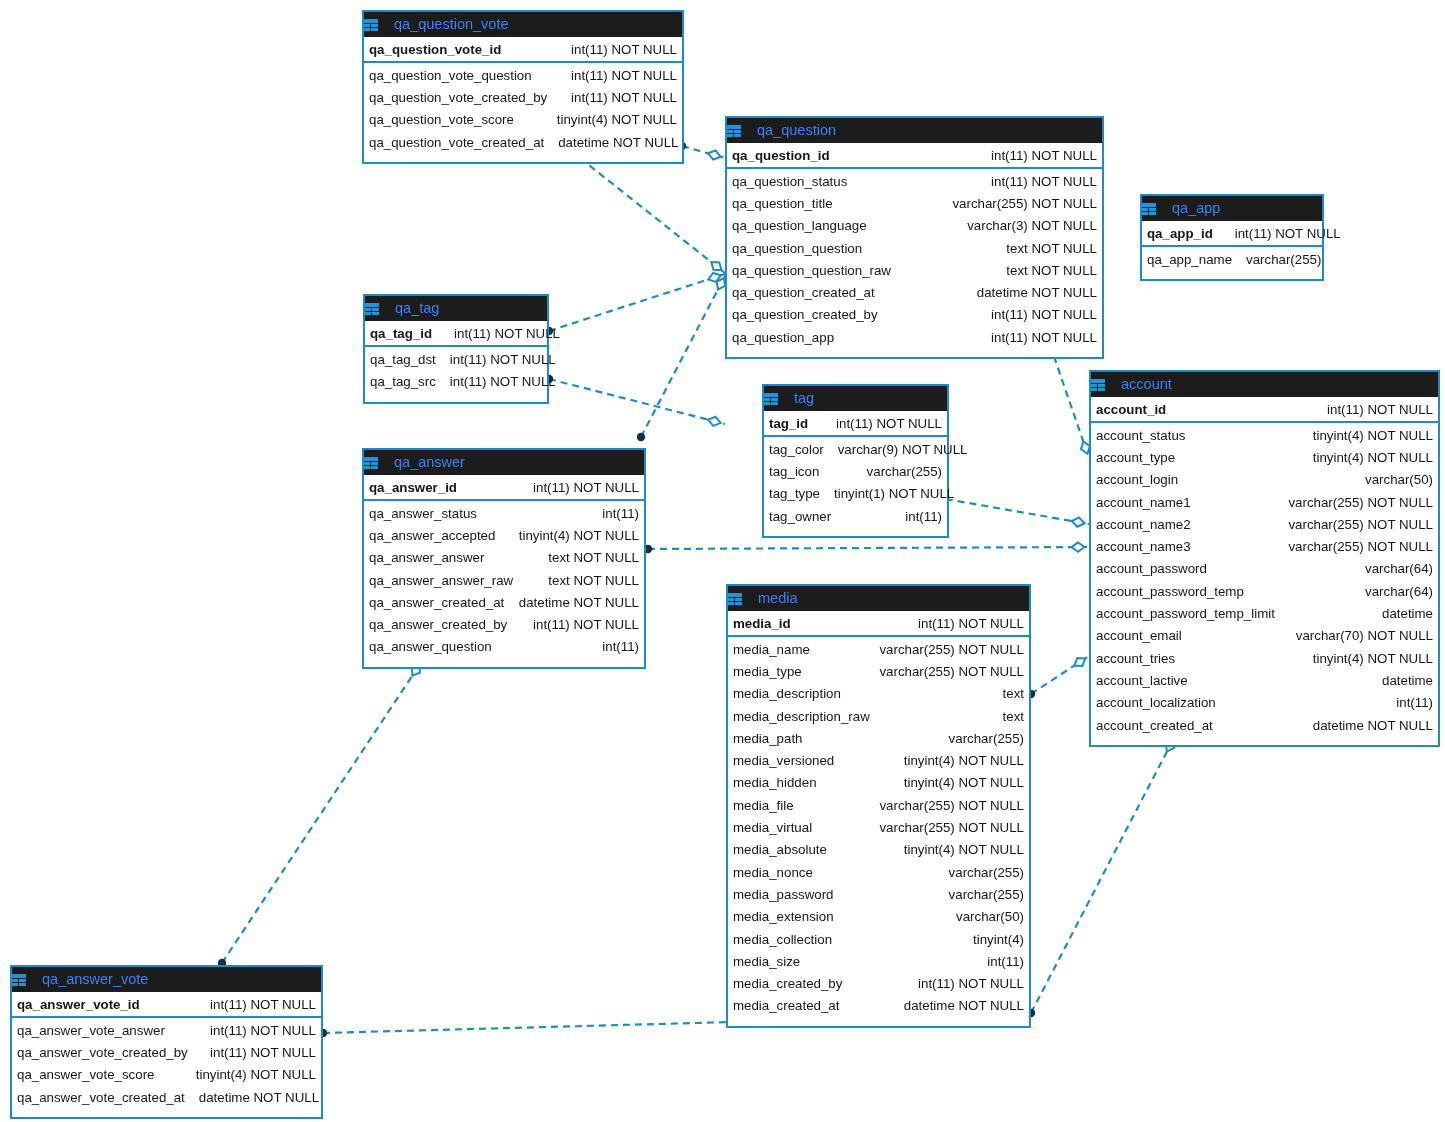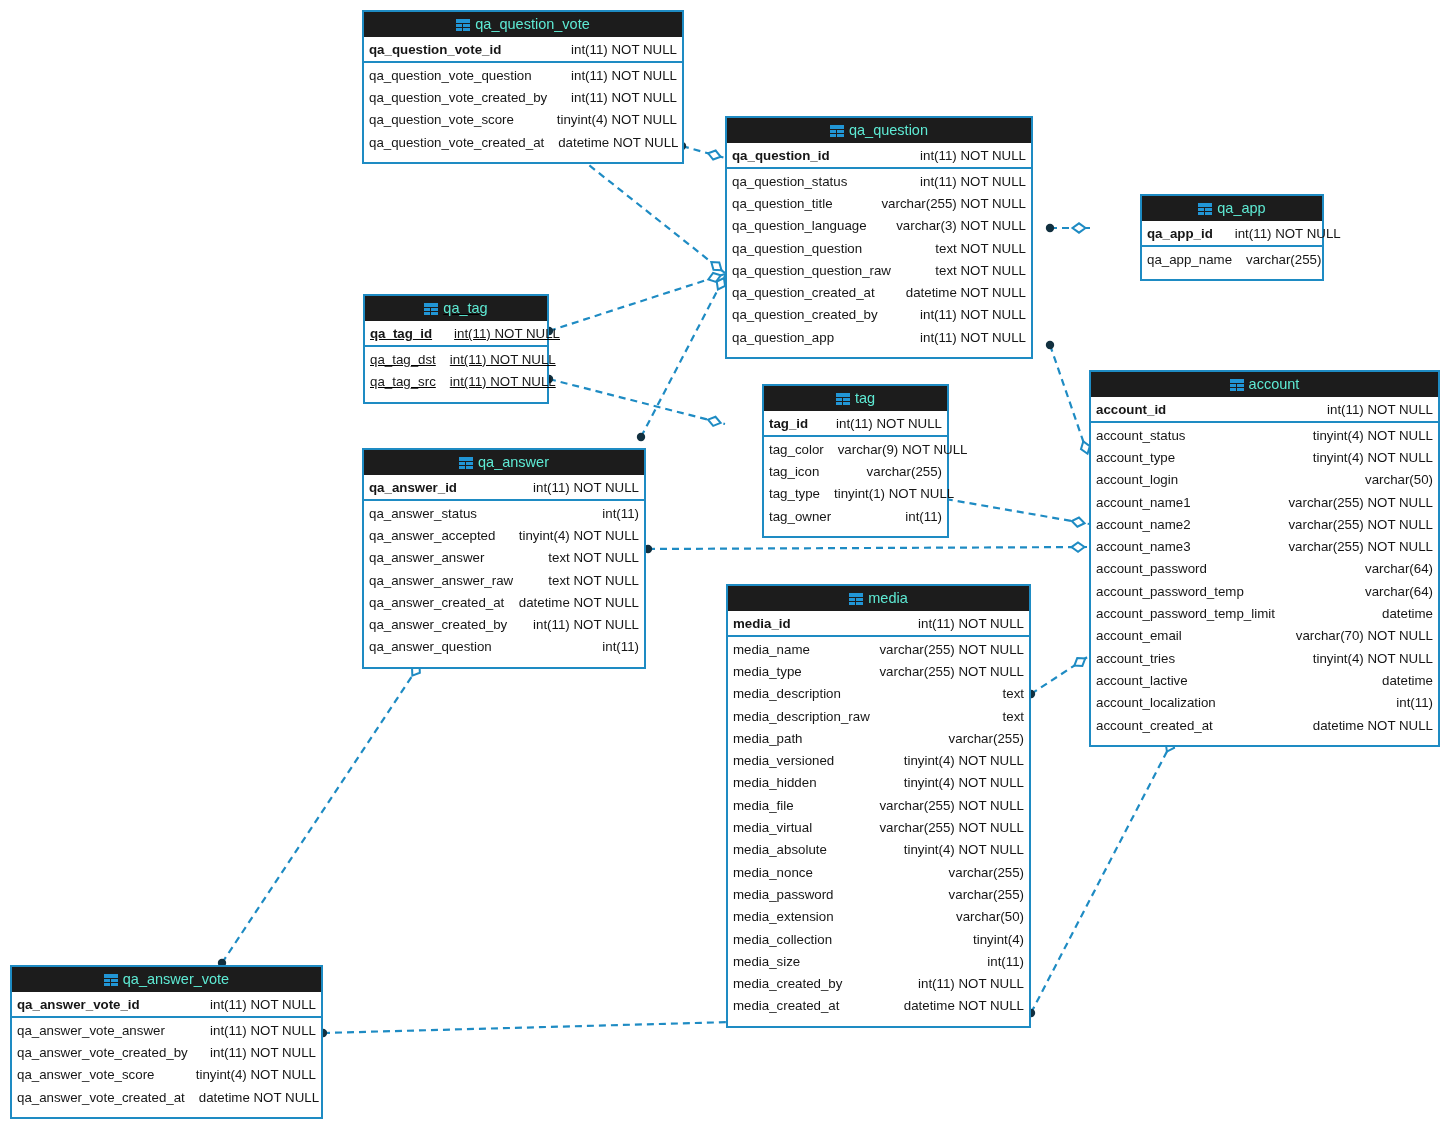--- a/index.html
+++ b/index.html
@@ -25,30 +25,29 @@
   }
   .entity {
     position: absolute;
     box-sizing: border-box;
     border: 2px solid #1e8bc3;
     background: #ffffff;
     z-index: 2;
   }
   .entity-header {
     background: #1c1c1c;
-    color: #5eead4;
+    color: #3b82f6;
     font-size: 14.5px;
     height: 25px;
     line-height: 25px;
     text-align: center;
     white-space: nowrap;
     display: flex;
     align-items: center;
-    justify-content: center;
-    gap: 5px;
+    gap: 16px;
   }
   .tbl-icon {
     display: inline-block;
     width: 14px;
     height: 12px;
     position: relative;
     flex: 0 0 auto;
   }
   .tbl-icon svg { display: block; }
   .pk-row {
@@ -174,21 +173,21 @@
           <div class="row">
             <span class="col-name">qa_question_vote_score</span>
             <span class="col-type">tinyint(4) NOT NULL</span>
           </div>
           <div class="row">
             <span class="col-name">qa_question_vote_created_at</span>
             <span class="col-type">datetime NOT NULL</span>
           </div>
         </div>
       </div>
-      <div class="entity" style="left: 725px; top: 116px; width: 308px;">
+      <div class="entity" style="left: 725px; top: 116px; width: 379px;">
         <div class="entity-header">
           <span class="tbl-icon">
             <svg width="14" height="12" viewBox="0 0 14 12">
               <rect x="0" y="0" width="14" height="4" fill="#2196d6"></rect>
               <rect x="0" y="5" width="6" height="3" fill="#2196d6"></rect>
               <rect x="7" y="5" width="7" height="3" fill="#2196d6"></rect>
               <rect x="0" y="9" width="6" height="3" fill="#2196d6"></rect>
               <rect x="7" y="9" width="7" height="3" fill="#2196d6"></rect>
             </svg>
           </span>
@@ -254,21 +253,21 @@
             <span class="col-type">int(11) NOT NULL</span>
           </div>
         </div>
         <div class="fields">
           <div class="row">
             <span class="col-name">qa_app_name</span>
             <span class="col-type">varchar(255)</span>
           </div>
         </div>
       </div>
-      <div class="entity" style="left: 363px; top: 294px; width: 186px; text-decoration: underline;">
+      <div class="entity" style="left: 363px; top: 294px; width: 186px;">
         <div class="entity-header">
           <span class="tbl-icon">
             <svg width="14" height="12" viewBox="0 0 14 12">
               <rect x="0" y="0" width="14" height="4" fill="#2196d6"></rect>
               <rect x="0" y="5" width="6" height="3" fill="#2196d6"></rect>
               <rect x="7" y="5" width="7" height="3" fill="#2196d6"></rect>
               <rect x="0" y="9" width="6" height="3" fill="#2196d6"></rect>
               <rect x="7" y="9" width="7" height="3" fill="#2196d6"></rect>
             </svg>
           </span>

